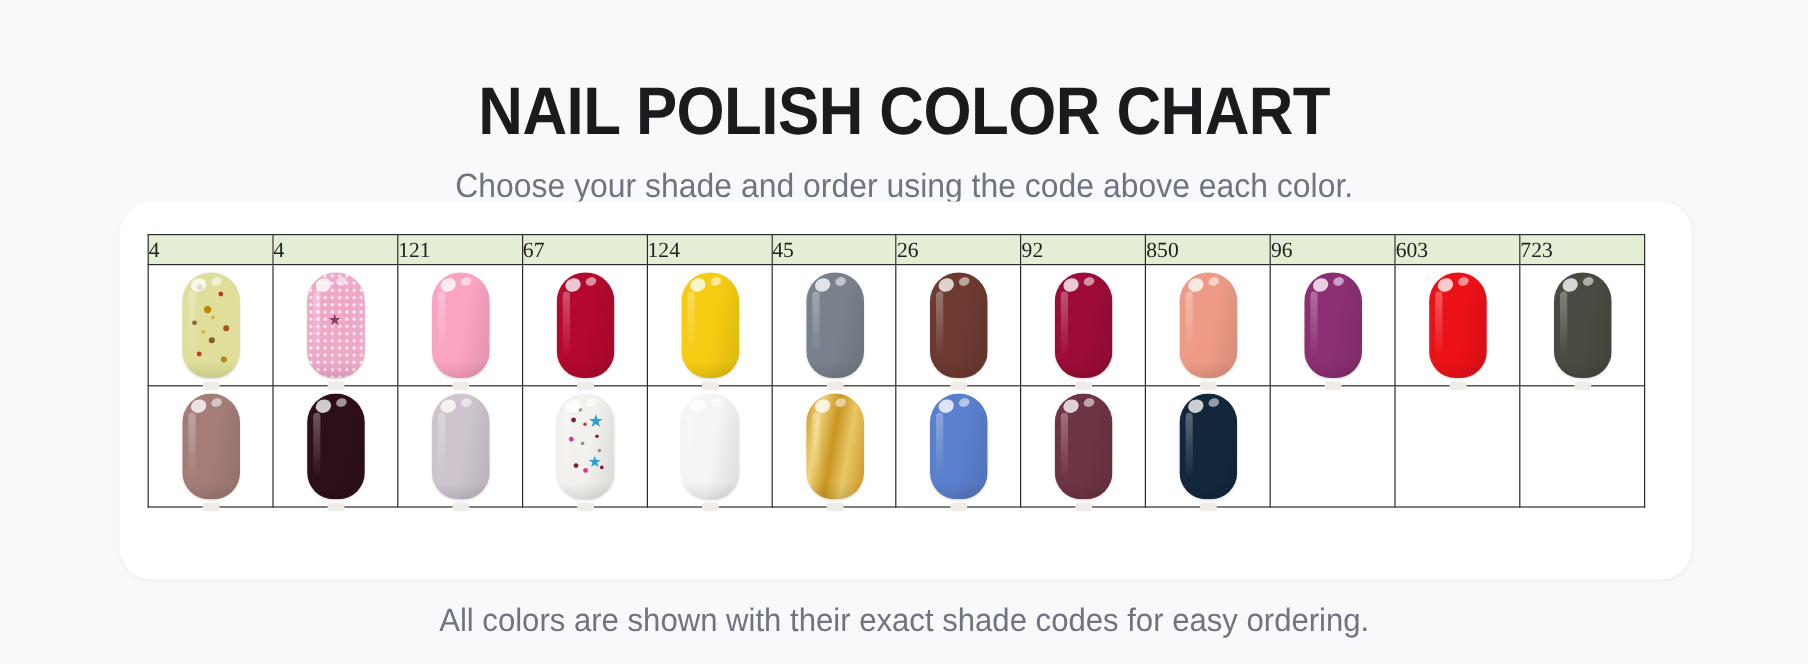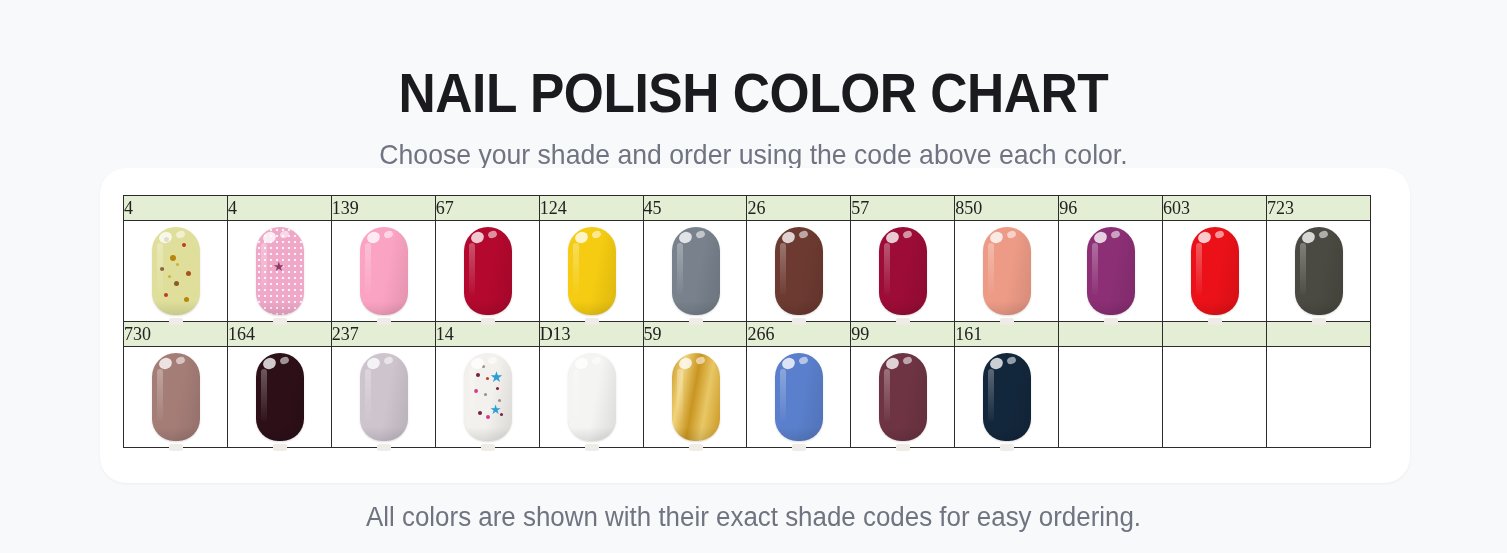--- a/index.html
+++ b/index.html
@@ -139,26 +139,26 @@
   <div class="subtitle">Choose your shade and order using the code above each color.</div>
 
   <div class="card"></div>
 
   <div class="table-wrap">
     <table class="chart">
       <tbody id="chart-body">
           <tr>
             <td class="code">4</td>
             <td class="code">4</td>
-            <td class="code">139</td>
+            <td class="code">121</td>
             <td class="code">67</td>
             <td class="code">124</td>
             <td class="code">45</td>
             <td class="code">26</td>
-            <td class="code">57</td>
+            <td class="code">92</td>
             <td class="code">850</td>
             <td class="code">96</td>
             <td class="code">603</td>
             <td class="code">723</td>
           </tr>
           <tr>
             <td class="swatch">
               <div class="nail-holder">
                 <div class="nail" style="background: rgb(223, 223, 155);">
                   <span class="speck" style="position: absolute; left: 12px; top: 10px; width: 5px; height: 5px; border-radius: 50%; background: rgb(138, 90, 42);"></span>
@@ -295,34 +295,20 @@
               <div class="nail-holder">
                 <div class="nail" style="background: linear-gradient(100deg, rgb(74, 74, 66) 0%, rgb(74, 74, 66) 55%, rgba(0, 0, 0, 0.1) 100%), rgb(74, 74, 66);">
                   <span class="gloss"></span>
                   <span class="gloss2"></span>
                   <span class="gloss-side"></span>
                   <span class="tip-shadow"></span>
                 </div>
                 <span class="stem"></span>
               </div>
             </td>
-          </tr>
-          <tr>
-            <td class="code">730</td>
-            <td class="code">164</td>
-            <td class="code">237</td>
-            <td class="code">14</td>
-            <td class="code">D13</td>
-            <td class="code">59</td>
-            <td class="code">266</td>
-            <td class="code">99</td>
-            <td class="code">161</td>
-            <td class="code empty"></td>
-            <td class="code empty"></td>
-            <td class="code empty"></td>
           </tr>
           <tr>
             <td class="swatch">
               <div class="nail-holder">
                 <div class="nail" style="background: linear-gradient(100deg, rgb(165, 125, 119) 0%, rgb(165, 125, 119) 55%, rgba(0, 0, 0, 0.1) 100%), rgb(165, 125, 119);">
                   <span class="gloss"></span>
                   <span class="gloss2"></span>
                   <span class="gloss-side"></span>
                   <span class="tip-shadow"></span>
                 </div>

